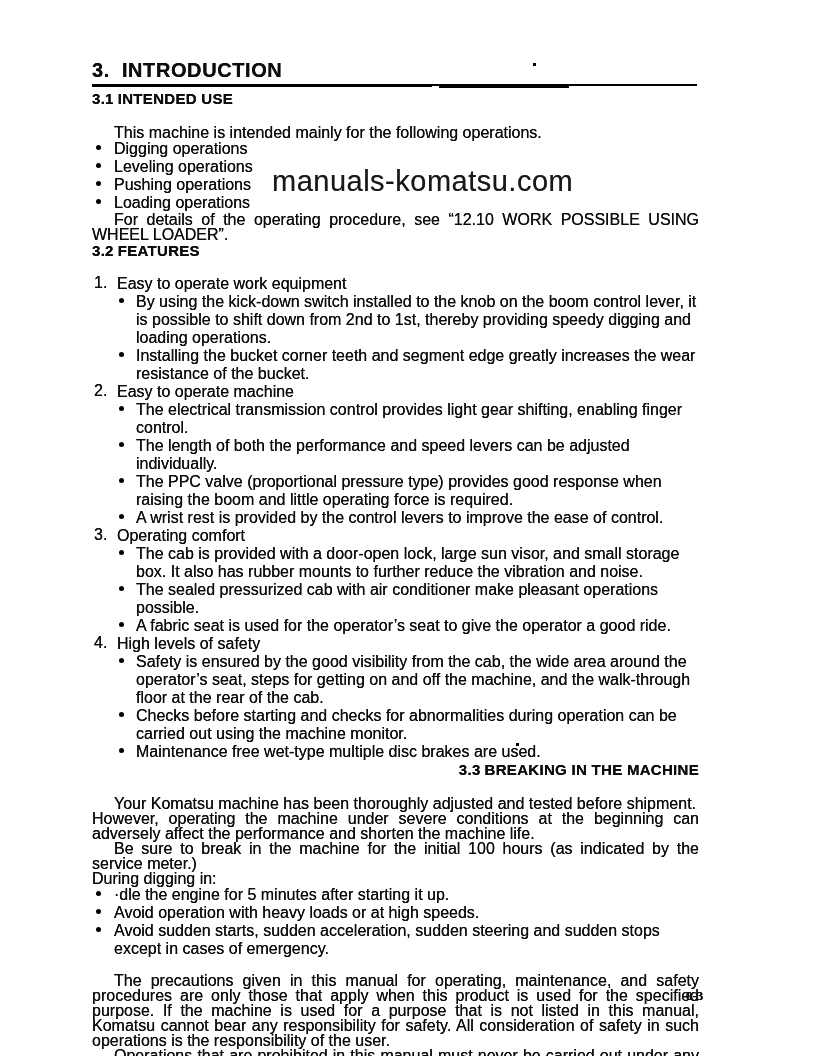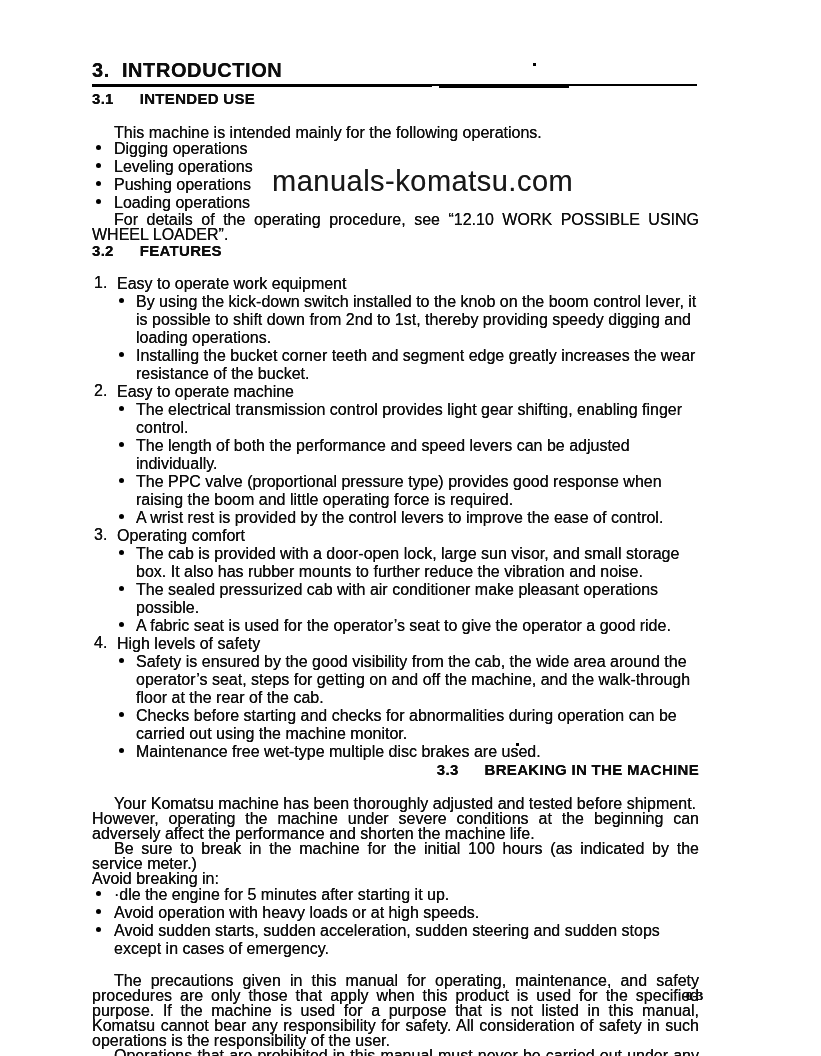--- a/index.html
+++ b/index.html
@@ -30,21 +30,21 @@
   .title-rule { position: relative; height: 6px; margin-top: 2px; }
   .title-rule .rule-base { position: absolute; left: 0; right: 2px; top: 0; height: 2px; background: #000; }
   .title-rule .rule-seg1 { position: absolute; left: 0; width: 340px; top: 0; height: 3px; background: #000; }
   .title-rule .rule-seg2 { position: absolute; left: 347px; width: 130px; top: 0; height: 4px; background: #000; }
   h2.sec-heading {
     margin: 0;
     font-size: 15px; line-height: 18px;
     font-weight: bold; letter-spacing: 0.3px;
     text-shadow: 0 0 0.5px #000;
   }
-  h2 .h-num { margin-right: 26px; }
+  h2 .h-num { margin-right: 4px; }
   .h31 { margin-top: 44px; }
   .h32 { margin-top: 26px; }
   .h33 { margin-top: 7px; text-align: right; }
   p, .line {
     margin: 0;
     font-size: 16px; line-height: 15px;
     text-align: justify;
     text-shadow: 0 0 0.4px #111;
   }
   .indent { text-indent: 22px; }
@@ -148,21 +148,21 @@
     <div class="b2"><span class="dot"></span><span class="line">Safety is ensured by the good visibility from the cab, the wide area around the operator’s seat, steps for getting on and off the machine, and the walk-through floor at the rear of the cab.</span></div>
     <div class="b2"><span class="dot"></span><span class="line">Checks before starting and checks for abnormalities during operation can be carried out using the machine monitor.</span></div>
     <div class="b2"><span class="dot"></span><span class="line">Maintenance free wet-type multiple disc brakes are used.</span></div>
 
     <h2 class="sec-heading h33">
       <span class="h-num">3.3</span><span>BREAKING IN THE MACHINE</span>
     </h2>
     <p class="indent mt17">Your Komatsu machine has been thoroughly adjusted and tested before shipment.</p>
     <p>However, operating the machine under severe conditions at the beginning can adversely affect the performance and shorten the machine life.</p>
     <p class="indent">Be sure to break in the machine for the initial 100 hours (as indicated by the service meter.)</p>
-    <p>Avoid breaking in:</p>
+    <p>During digging in:</p>
     <div class="b1"><span class="dot"></span><span class="line">·dle the engine for 5 minutes after starting it up.</span></div>
     <div class="b1"><span class="dot"></span><span class="line">Avoid operation with heavy loads or at high speeds.</span></div>
     <div class="b1"><span class="dot"></span><span class="line">Avoid sudden starts, sudden acceleration, sudden steering and sudden stops except in cases of emergency.</span></div>
     <p class="indent mt15">The precautions given in this manual for operating, maintenance, and safety procedures are only those that apply when this product is used for the specified purpose. If the machine is used for a purpose that is not listed in this manual, Komatsu cannot bear any responsibility for safety. All consideration of safety in such operations is the responsibility of the user.</p>
     <p class="indent">Operations that are prohibited in this manual must never be carried out under any circumstances.</p>
 
   </div>
 
   <div class="page-number">0-3</div>
 

